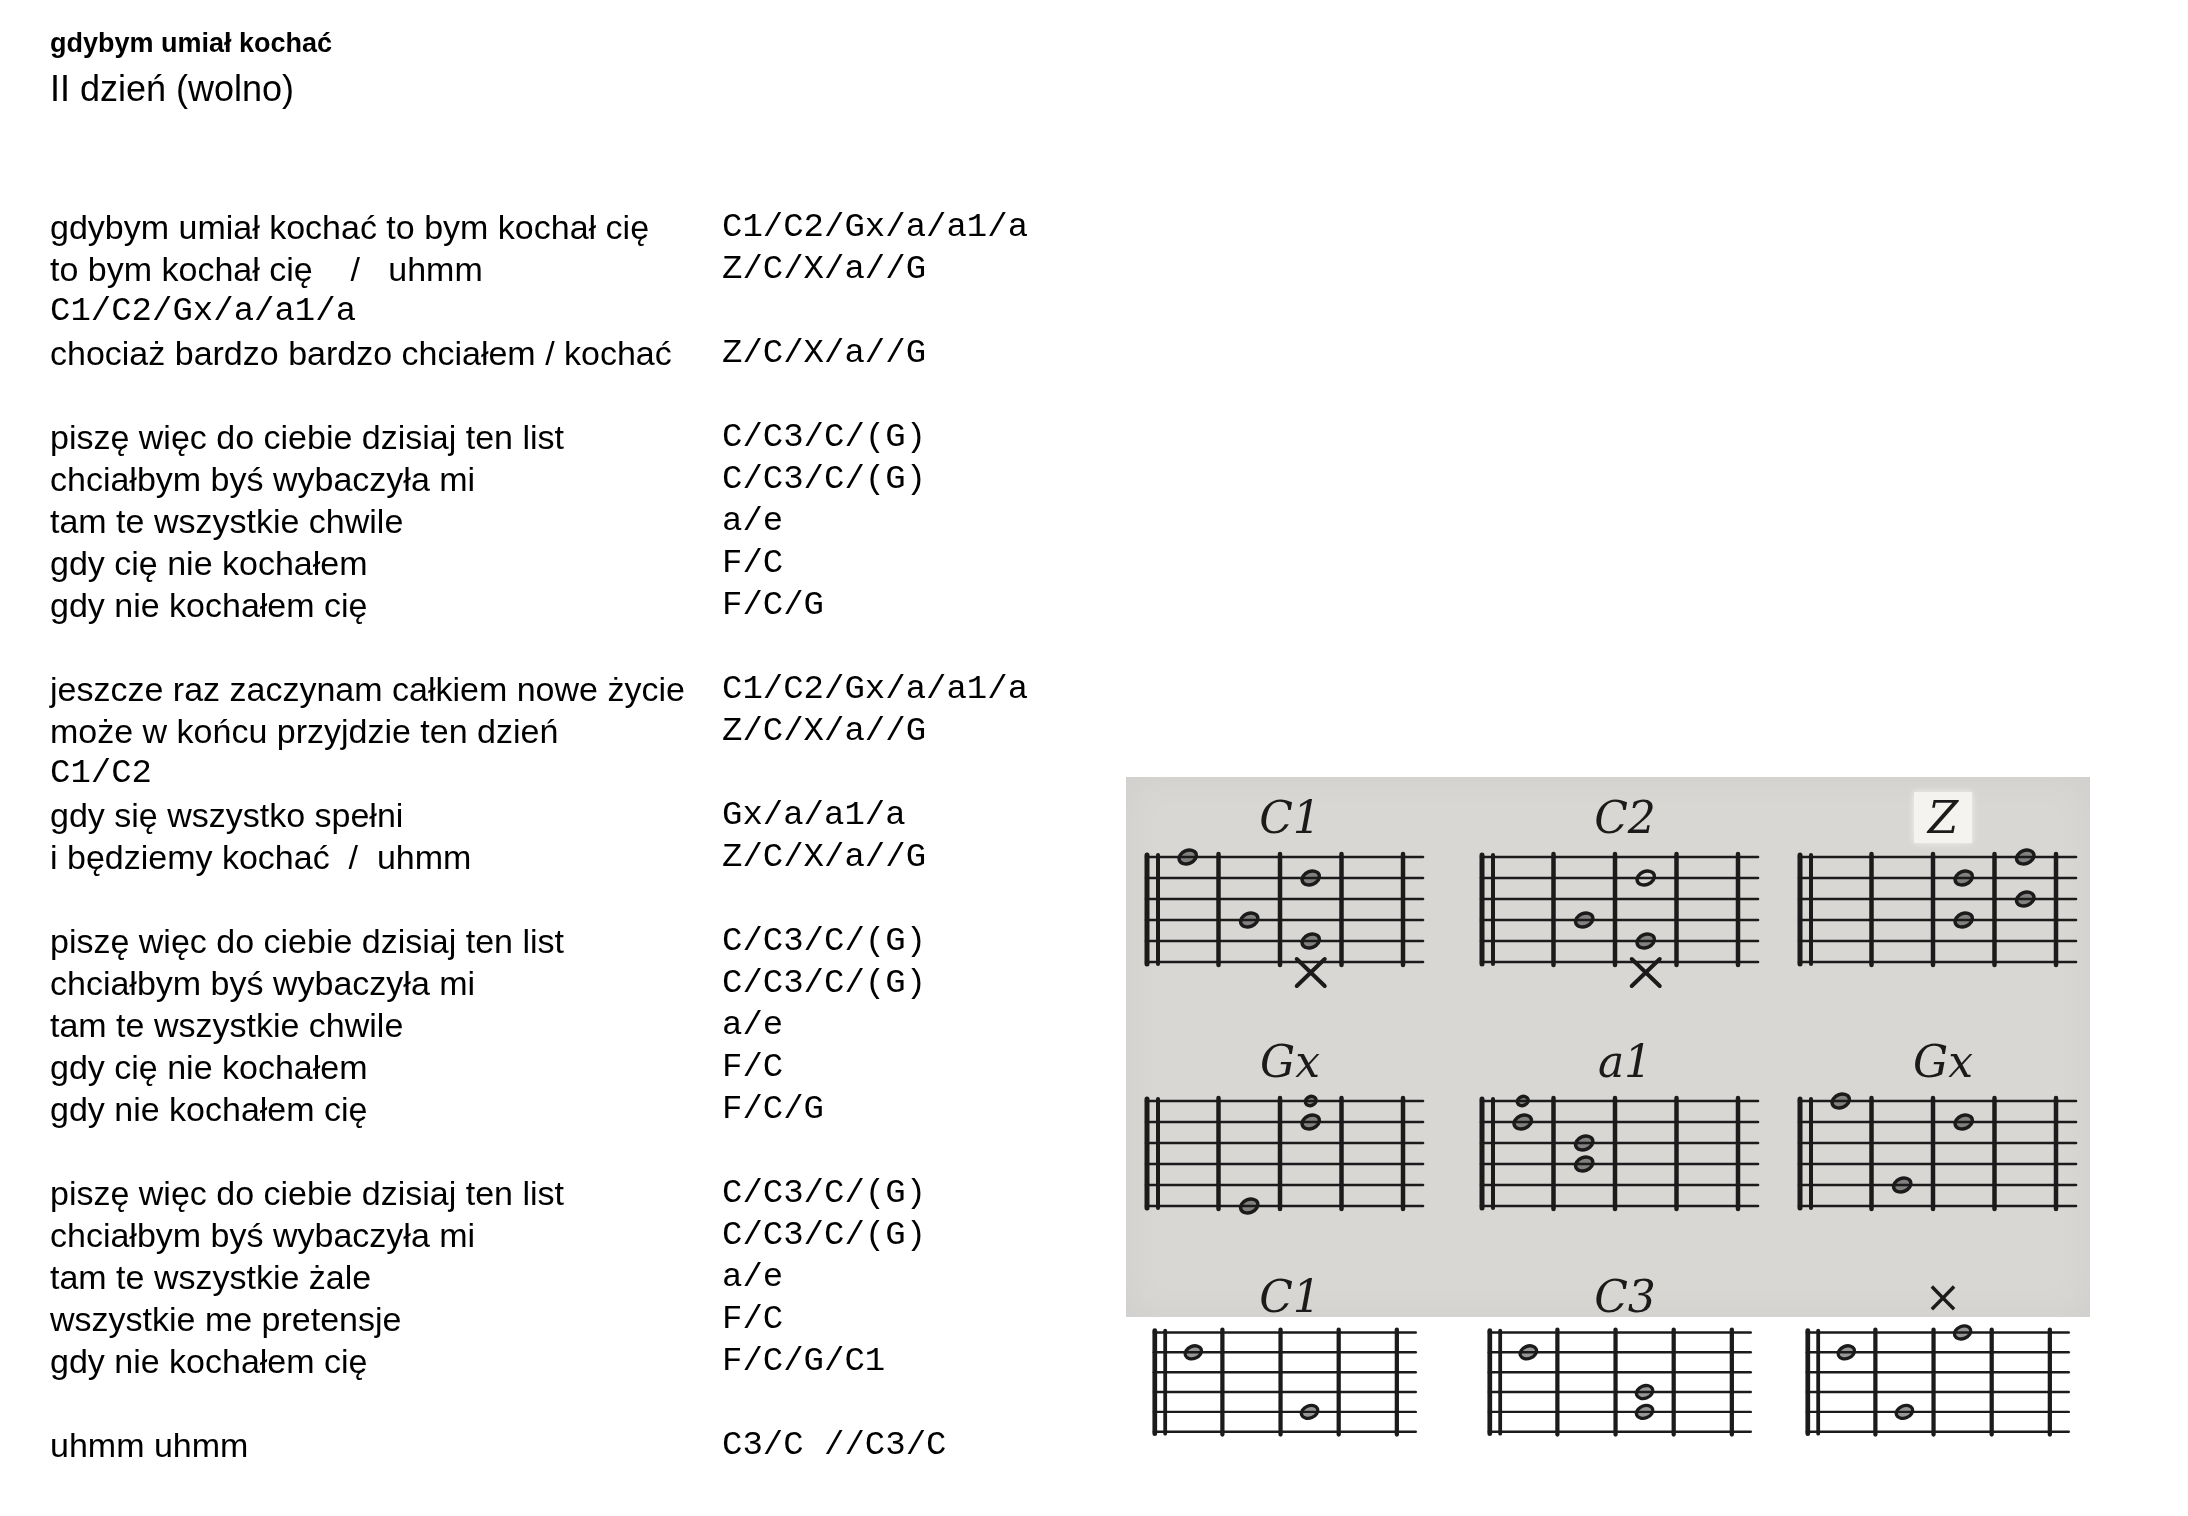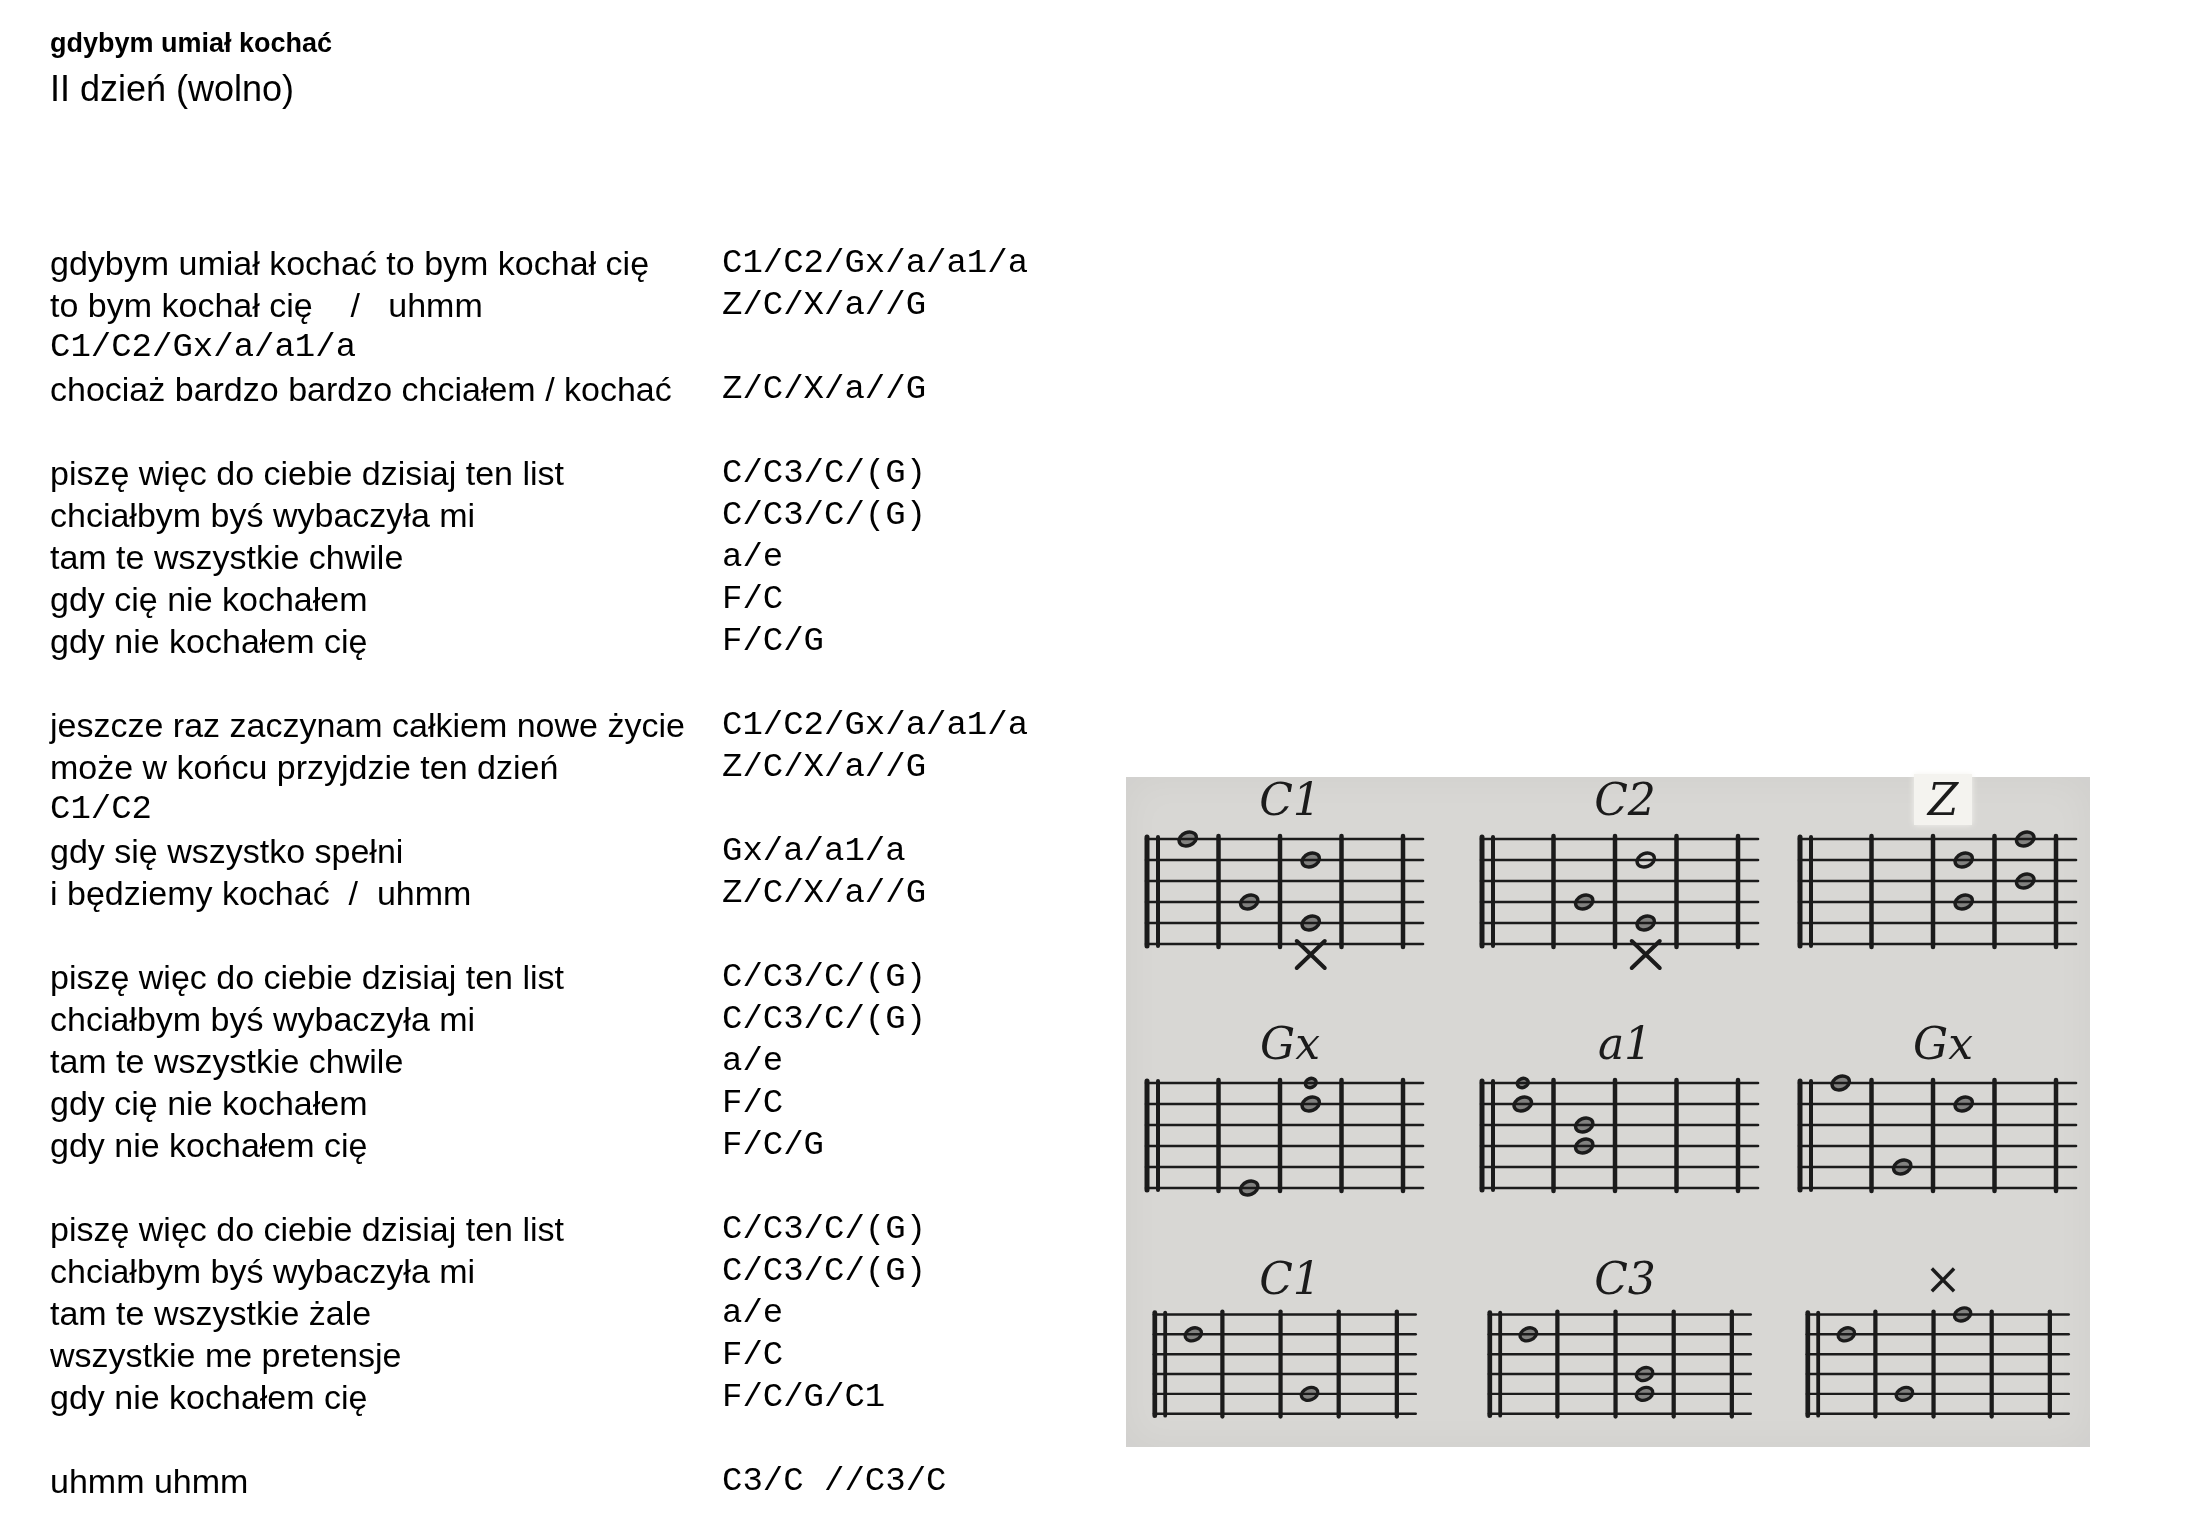--- a/index.html
+++ b/index.html
@@ -5,33 +5,33 @@
   html,body{margin:0;padding:0;}
   body{
     width:2188px;height:1516px;background:#ffffff;color:#000;
     font-family:"Liberation Sans", sans-serif;position:relative;overflow:hidden;
   }
   .header{position:absolute;left:50px;top:20px;}
   .title{font-weight:bold;font-size:27px;line-height:46px;letter-spacing:0;}
   .subtitle{font-size:36px;line-height:46px;}
 
   .song{position:absolute;left:50px;top:206px;}
-  .stanza{margin-bottom:42px;margin-top:36px;}
+  .stanza{margin-bottom:42px;}
   .line{display:flex;height:42px;align-items:center;font-size:34px;}
   .lyric{width:672px;white-space:pre;}
   .chords{white-space:pre;font-family:Liberation Mono, monospace;}
 
   .photo{
-    position:absolute;left:1126px;top:777px;width:964px;height:670px;
+    position:absolute;left:1126px;top:777px;width:964px;height:540px;
     background:#d8d7d4;
     box-shadow:inset 0 0 40px rgba(0,0,0,0.04);
     display:grid;
     grid-template-columns:335px 318px 311px;
     grid-template-rows:244px 235px 191px;
-    padding-top:0;box-sizing:border-box;
+    padding-top:18px;box-sizing:border-box;
   }
   .cell{display:flex;flex-direction:column;align-items:flex-start;}
   .diagram-label{
     width:300px;margin-left:14px;height:52px;line-height:46px;text-align:center;
     font-family:"DejaVu Serif", serif;font-style:italic;font-size:44px;color:#1b1b1b;
   }
   .diagram-label .patch{background:#f4f3ef;padding:0 14px;box-shadow:0 0 6px #f4f3ef;}
   svg.diagram{margin-left:14px;display:block;}
 </style>
 </head>

